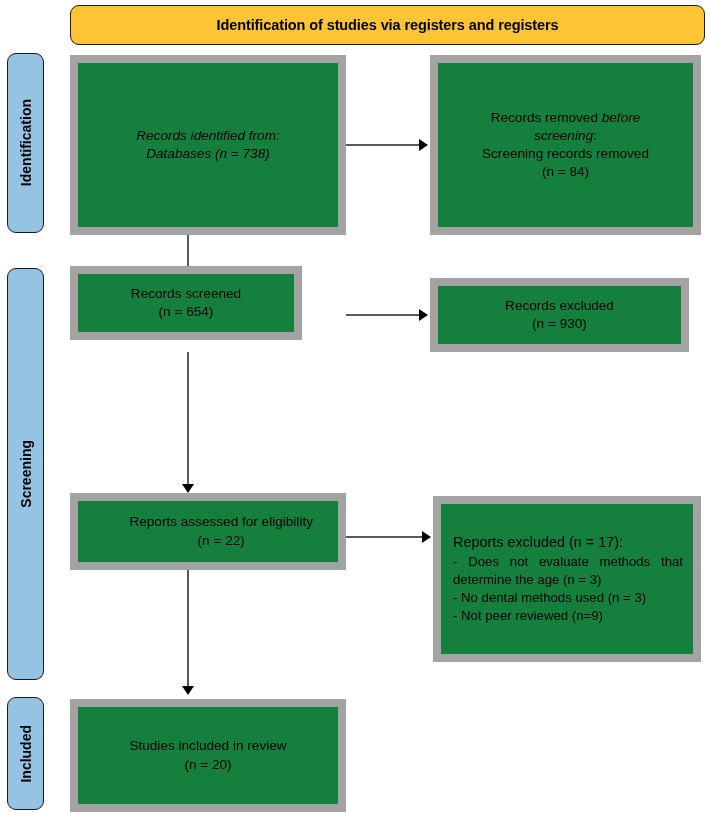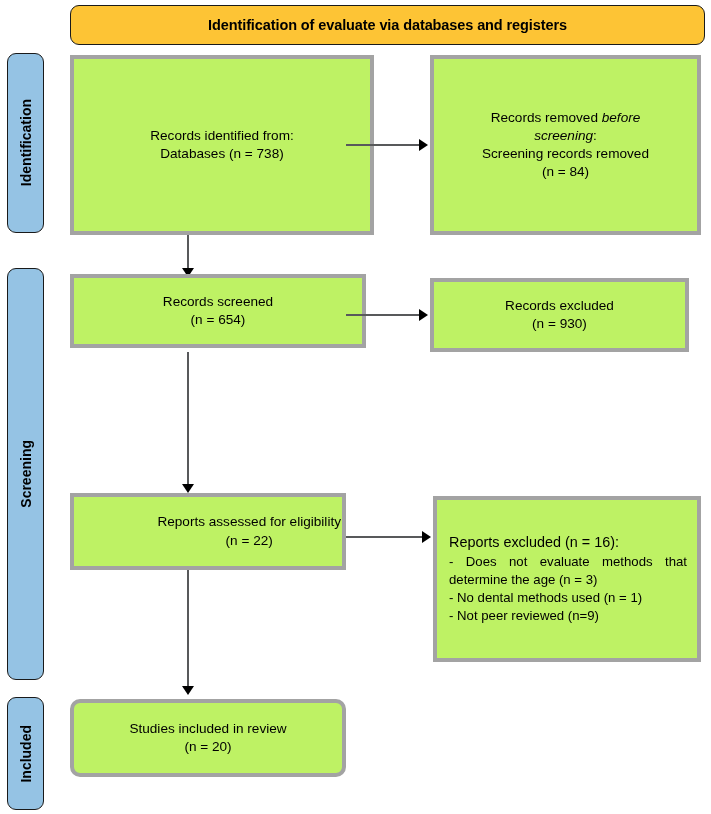--- a/index.html
+++ b/index.html
@@ -55,26 +55,26 @@
     font-size: 14px;
     color: #000000;
     letter-spacing: 0px;
     white-space: nowrap;
   }
 
   
   .flow-box {
     position: absolute;
     box-sizing: border-box;
-    background: #bef264;
-    border: 4px solid #a3a3a3;
+    background: #15803d;
+    border: 8px solid #a3a3a3;
     display: flex;
     align-items: center;
     justify-content: center;
-    padding: 4px 1px;
+    padding: 4px 25px;
   }
   .flow-box .box-text {
     text-align: center;
     font-size: 13.6px;
     line-height: 1.34;
     color: #000000;
   }
   .flow-box.left-text {
     align-items: center;
     justify-content: flex-start;
@@ -126,36 +126,36 @@
     border-bottom: 6px solid transparent;
     border-left: 9px solid #000000;
   }
 </style>
 </head>
 <body>
 
 <div id="diagram">
 
   <div class="phase-banner" style="left:70px; top:5px; width:635px; height:40px;">
-    <span>Identification of evaluate via databases and registers</span>
+    <span>Identification of studies via registers and registers</span>
   </div>
 
   <div class="stage-bar" style="left:7px; top:53px; width:37px; height:180px;">
     <span>Identification</span>
   </div>
 
   <div class="stage-bar" style="left:7px; top:268px; width:37px; height:412px;">
     <span>Screening</span>
   </div>
 
   <div class="stage-bar" style="left:7px; top:697px; width:37px; height:113px;">
     <span>Included</span>
   </div>
 
-  <div class="flow-box" style="left:70px; top:55px; width:304px; height:180px;">
+  <div class="flow-box" style="left:70px; top:55px; width:276px; height:180px;font-style:italic;">
     <div class="box-text">
       <span>Records identified from:</span><br>
       <span>Databases (n = 738)</span>
     </div>
   </div>
 
   <div class="flow-box" style="left:430px; top:55px; width:271px; height:180px;">
     <div class="box-text">
       <span>Records removed </span><span class="em">before</span><br>
       <span class="em">screening</span><span>:</span><br>
@@ -163,21 +163,21 @@
       <span>(n = 84)</span>
     </div>
   </div>
 
   <div class="conn h" style="left:346px; top:144px; width:74px;"></div>
   <div class="arrow-right" style="left:419px; top:139px;"></div>
 
   <div class="conn v" style="left:187px; top:235px; height:36px;"></div>
   <div class="arrow-down" style="left:182px; top:268px;"></div>
 
-  <div class="flow-box" style="left:70px; top:274px; width:296px; height:74px;">
+  <div class="flow-box" style="left:70px; top:266px; width:232px; height:74px;">
     <div class="box-text">
       <span>Records screened</span><br>
       <span>(n = 654)</span>
     </div>
   </div>
 
   <div class="flow-box" style="left:430px; top:278px; width:259px; height:74px;">
     <div class="box-text">
       <span>Records excluded</span><br>
       <span>(n = 930)</span>
@@ -192,33 +192,33 @@
 
   <div class="flow-box" style="left:70px; top:493px; width:276px; height:77px;justify-content:flex-end;">
     <div class="box-text">
       <span>Reports assessed for eligibility</span><br>
       <span>(n = 22)</span>
     </div>
   </div>
 
   <div class="flow-box left-text" style="left:433px; top:496px; width:268px; height:166px; padding-left:12px; padding-right:10px;">
     <div class="box-text">
-      <span class="excl-head">Reports excluded (n = 16):</span>
+      <span class="excl-head">Reports excluded (n = 17):</span>
       <span class="excl-item">-  Does  not  evaluate  methods  that determine the age (n = 3)</span>
-      <span class="excl-item nojust">- No dental methods used (n = 1)</span>
+      <span class="excl-item nojust">- No dental methods used (n = 3)</span>
       <span class="excl-item nojust">- Not peer reviewed (n=9)</span>
     </div>
   </div>
 
   <div class="conn h" style="left:346px; top:536px; width:77px;"></div>
   <div class="arrow-right" style="left:422px; top:531px;"></div>
 
   <div class="conn v" style="left:187px; top:570px; height:118px;"></div>
   <div class="arrow-down" style="left:182px; top:686px;"></div>
 
-  <div class="flow-box" style="left:70px; top:699px; width:276px; height:78px;border-radius:10px;">
+  <div class="flow-box" style="left:70px; top:699px; width:276px; height:113px;">
     <div class="box-text">
       <span>Studies included in review</span><br>
       <span>(n = 20)</span>
     </div>
   </div>
 
 </div>
 
 </body></html>

